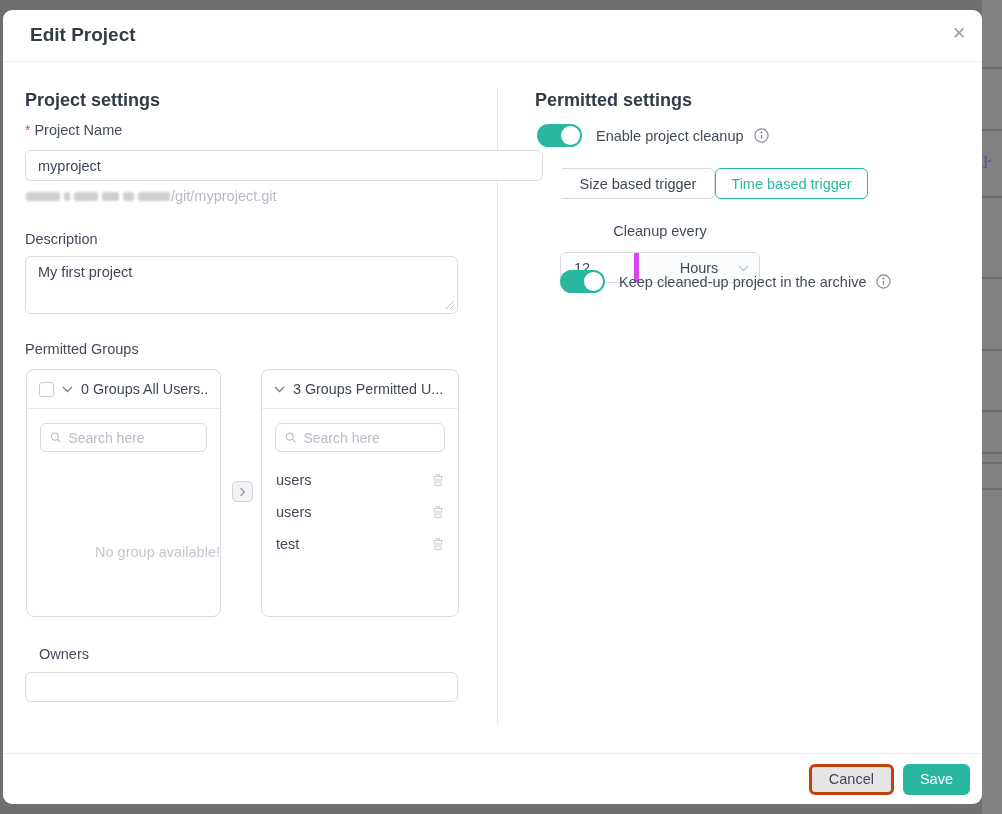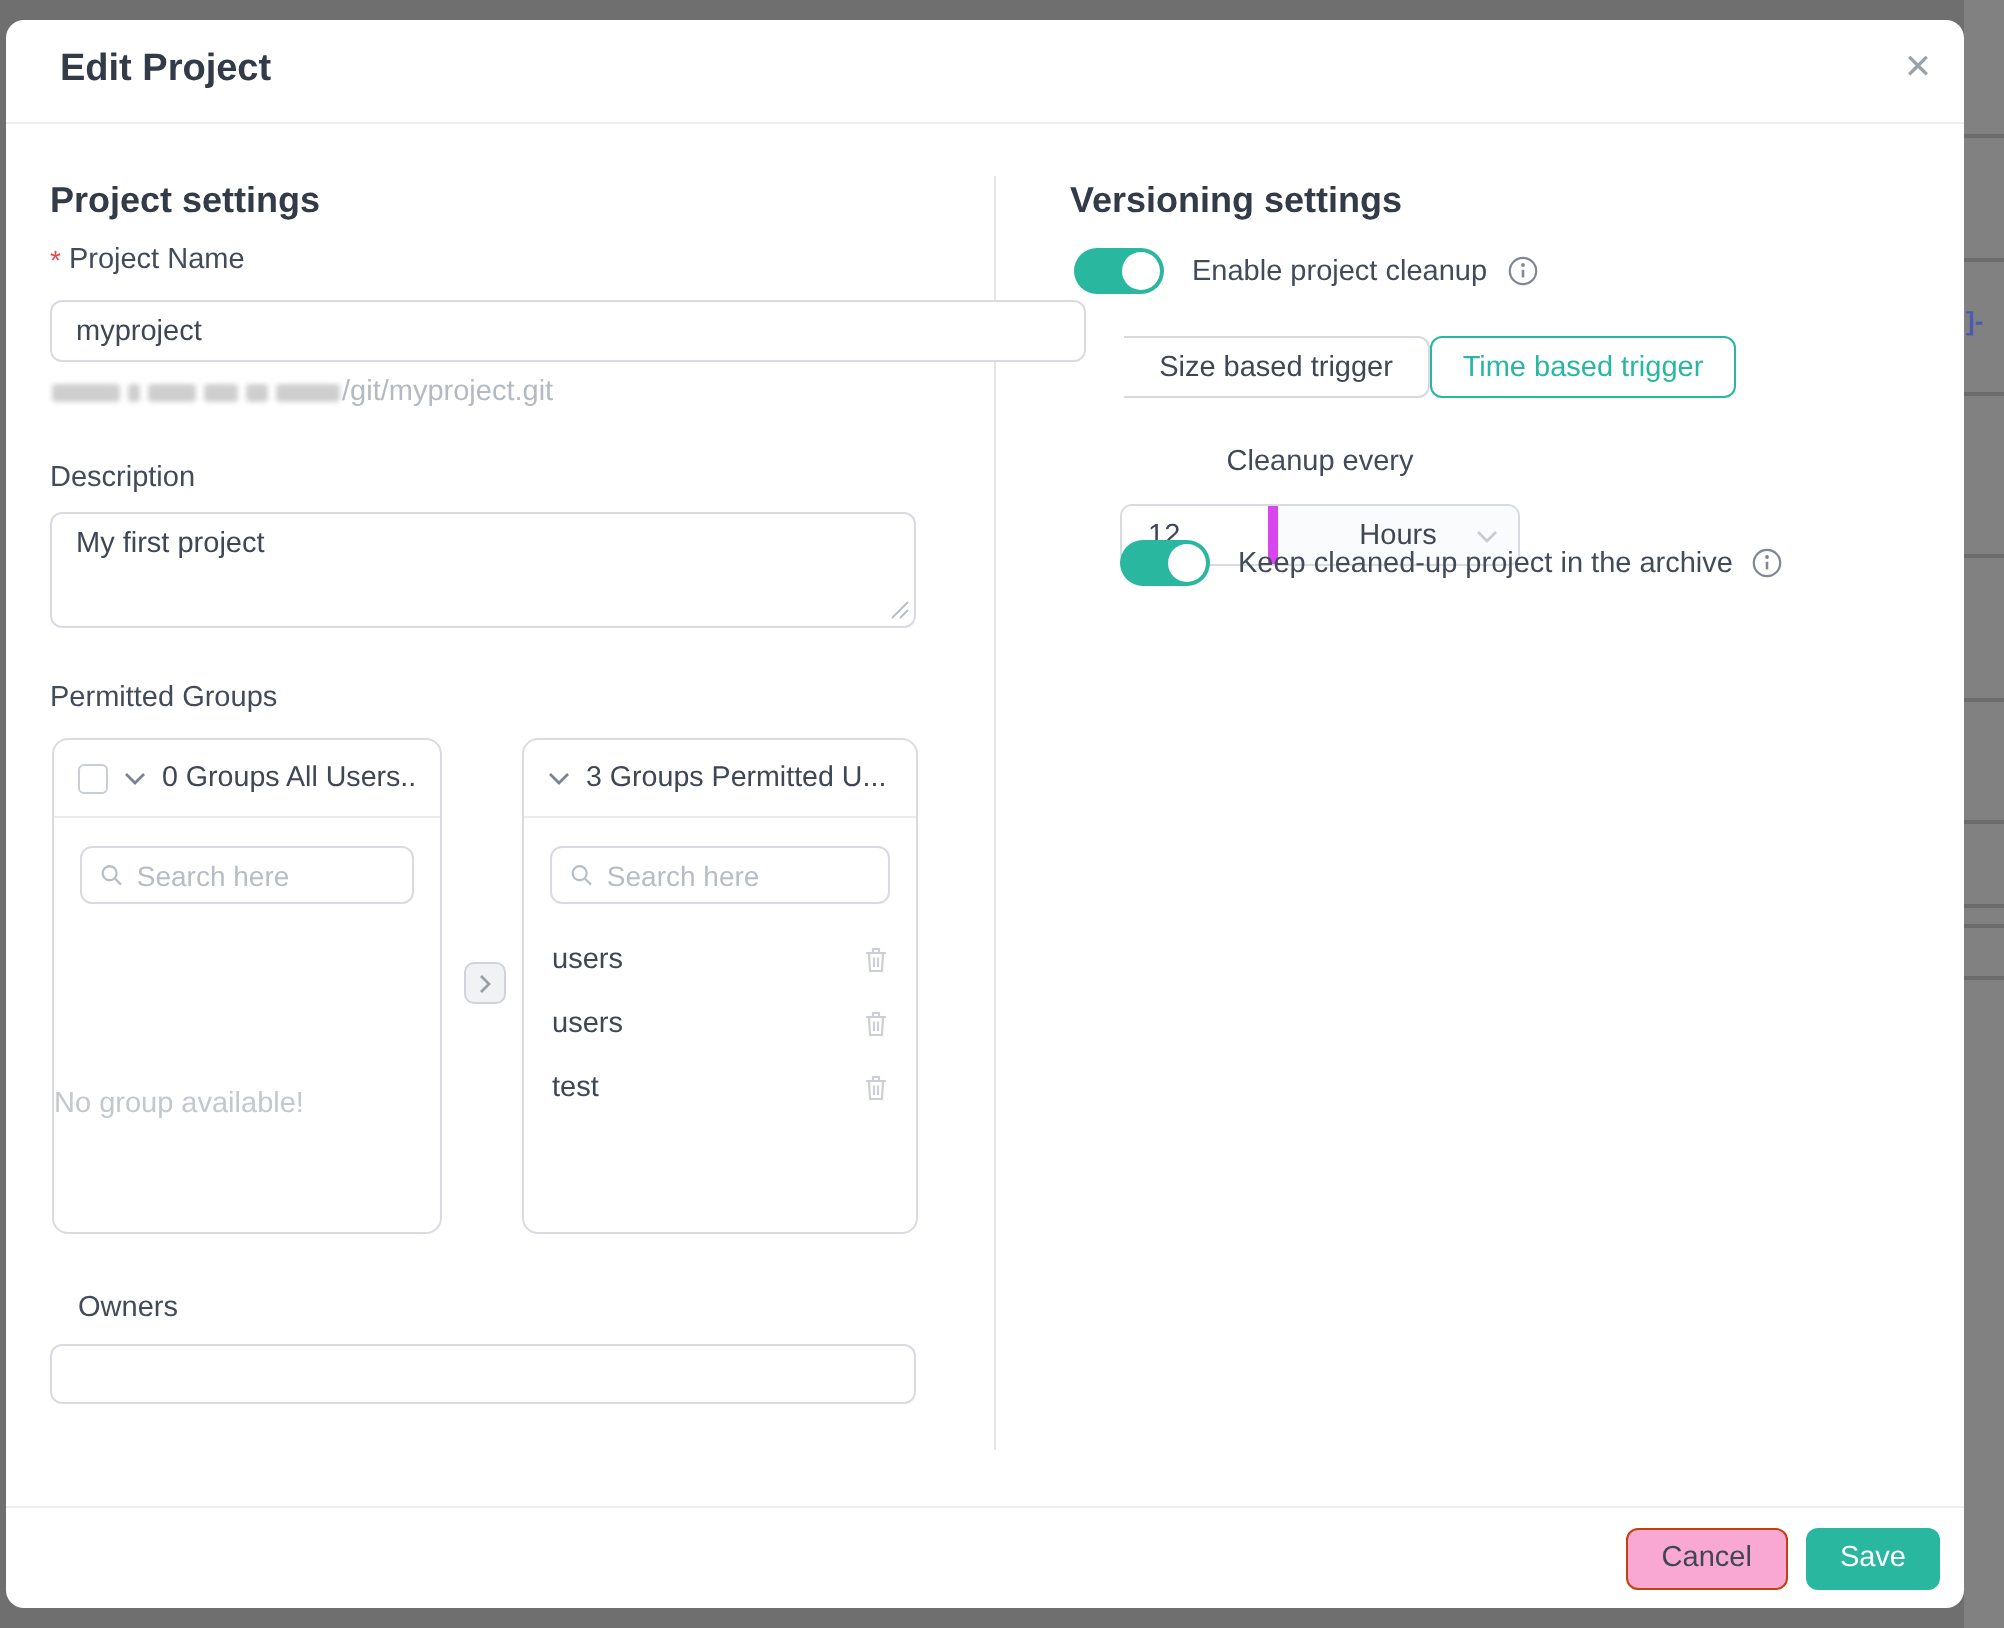--- a/index.html
+++ b/index.html
@@ -42,21 +42,21 @@
   .group-panel { position:absolute; top:359px; height:248px; background:#fff; border:1px solid #d8dce1; border-radius:8px; }
   .panel-available { left:23px; width:195px; }
   .panel-permitted { left:258px; width:198px; }
   .group-header { height:39px; border-bottom:1px solid #e8eaed; display:flex; align-items:center; padding:0 12px; gap:8px; }
   .group-header-label { font-size:14.3px; color:#3f4756; white-space:nowrap; overflow:hidden; }
   .checkbox { width:15px; height:15px; border:1px solid #c9cdd4; border-radius:3px; background:#fff; flex:0 0 auto; cursor:pointer; }
   .chevron-toggle { display:inline-flex; cursor:pointer; flex:0 0 auto; }
   .group-search { margin:14px 13px 0; height:29px; border:1px solid #d8dbe1; border-radius:6px; display:flex; align-items:center; padding:0 9px; gap:7px; }
   .group-search input { border:none; width:100%; font-size:14px; color:#3f4756; }
   .group-search input::placeholder { color:#b7bcc6; }
-  .empty-text { position:absolute; top:174px; left:0; width:100%; text-align:left; font-size:14.5px; color:#c3c7ce; }
+  .empty-text { position:absolute; top:174px; left:0; width:100%; text-align:right; font-size:14.5px; color:#c3c7ce; }
   .group-list { margin-top:12px; }
   .group-row { height:32px; display:flex; align-items:center; justify-content:space-between; padding:0 14px; font-size:14.5px; color:#3f4756; }
   .trash-btn { border:none; background:none; padding:0; cursor:pointer; display:inline-flex; }
 
   .transfer-btn { position:absolute; left:229px; top:471px; width:21px; height:21px; border:1px solid #d0d4da; border-radius:5px; background:#f1f2f4; display:flex; align-items:center; justify-content:center; cursor:pointer; }
 
   
   .toggle-row { position:absolute; display:flex; align-items:center; gap:14px; }
   .toggle { position:relative; width:45px; height:23px; border-radius:12px; background:#2ab7a0; cursor:pointer; flex:0 0 auto; }
   .toggle-knob { position:absolute; right:2px; top:2px; width:19px; height:19px; border-radius:50%; background:#fff; }
@@ -69,21 +69,21 @@
   .tab-inactive { width:153px; border:1px solid #d6dae0; border-left:none; color:#3f4756; border-radius:0 6px 6px 0; margin-left:-1px; }
 
   .cleanup-row { position:absolute; left:557px; top:213px; display:flex; align-items:center; gap:13px;flex-direction:column; }
   .cleanup-group { display:flex; width:200px; height:31px; border:1px solid #d8dbe1; border-radius:6px; overflow:hidden; background:#fff; }
   .cleanup-number { width:78px; border:none; border-right:5px solid #d946ef; padding:0 0 0 13px; font-size:14.5px; color:#3f4756; border-radius:0; }
   .cleanup-select { position:relative; flex:1; background:#fafbfc; display:flex; align-items:center; justify-content:center; font-size:14.5px; color:#3f4756; cursor:pointer; }
   .cleanup-select .sel-chevron { position:absolute; right:10px; top:12px; }
 
   .modal-footer { position:absolute; left:0; right:0; top:743px; height:51px; border-top:1px solid #eceef1; display:flex; align-items:center; justify-content:flex-end; gap:9px; padding-right:12px; }
   .btn { height:31px; font-size:14.5px; border-radius:6px; cursor:pointer; font-family:inherit; }
-  .btn-cancel { padding:0 17px; border:1px solid #c2410c; background:#f9a8d4; color:#3f4756; }
+  .btn-cancel { padding:0 17px; border:3px solid #c2410c; background:#e5e5e5; color:#3f4756; }
   .btn-save { padding:0 17px; border:none; background:#2ab7a0; color:#fff; }
 </style>
 </head>
 <body>
 
 <div class="page">
 
   <div class="backdrop-strip">
     <div class="strip-line" style="top:67px"></div>
     <div class="strip-line" style="top:129px"></div>
@@ -200,21 +200,21 @@
                 <path d="M1 3.5h10M4.5 3V1.5h3V3M2.5 3.5l.5 9h6l.5-9M5 5.8v4.7M7 5.8v4.7" fill="none" stroke="#ccd0d6" stroke-width="1.1"></path>
               </svg>
           </button>
         </div>
       </div>
     </div>
 
     <span class="label abs" style="left:36px; top:636px;">Owners</span>
     <input class="text-input abs" style="left: 22px; top: 662px; width: 433px; height: 30px;">
 
-    <h2 class="section-heading" style="left:532px; top:80px;">Versioning settings</h2>
+    <h2 class="section-heading" style="left:532px; top:80px;">Permitted settings</h2>
 
     <div class="toggle-row" style="left:534px; top:114px;">
       <span class="toggle">
           <span class="toggle-knob"></span>
         </span>
       <span class="toggle-label">Enable project cleanup</span>
       <span class="info-icon">
         <svg width="15" height="15" viewBox="0 0 15 15">
             <circle cx="7.5" cy="7.5" r="6.6" fill="none" stroke="#7f8694" stroke-width="1.1"></circle>
             <line x1="7.5" y1="6.9" x2="7.5" y2="10.7" stroke="#7f8694" stroke-width="1.3"></line>

